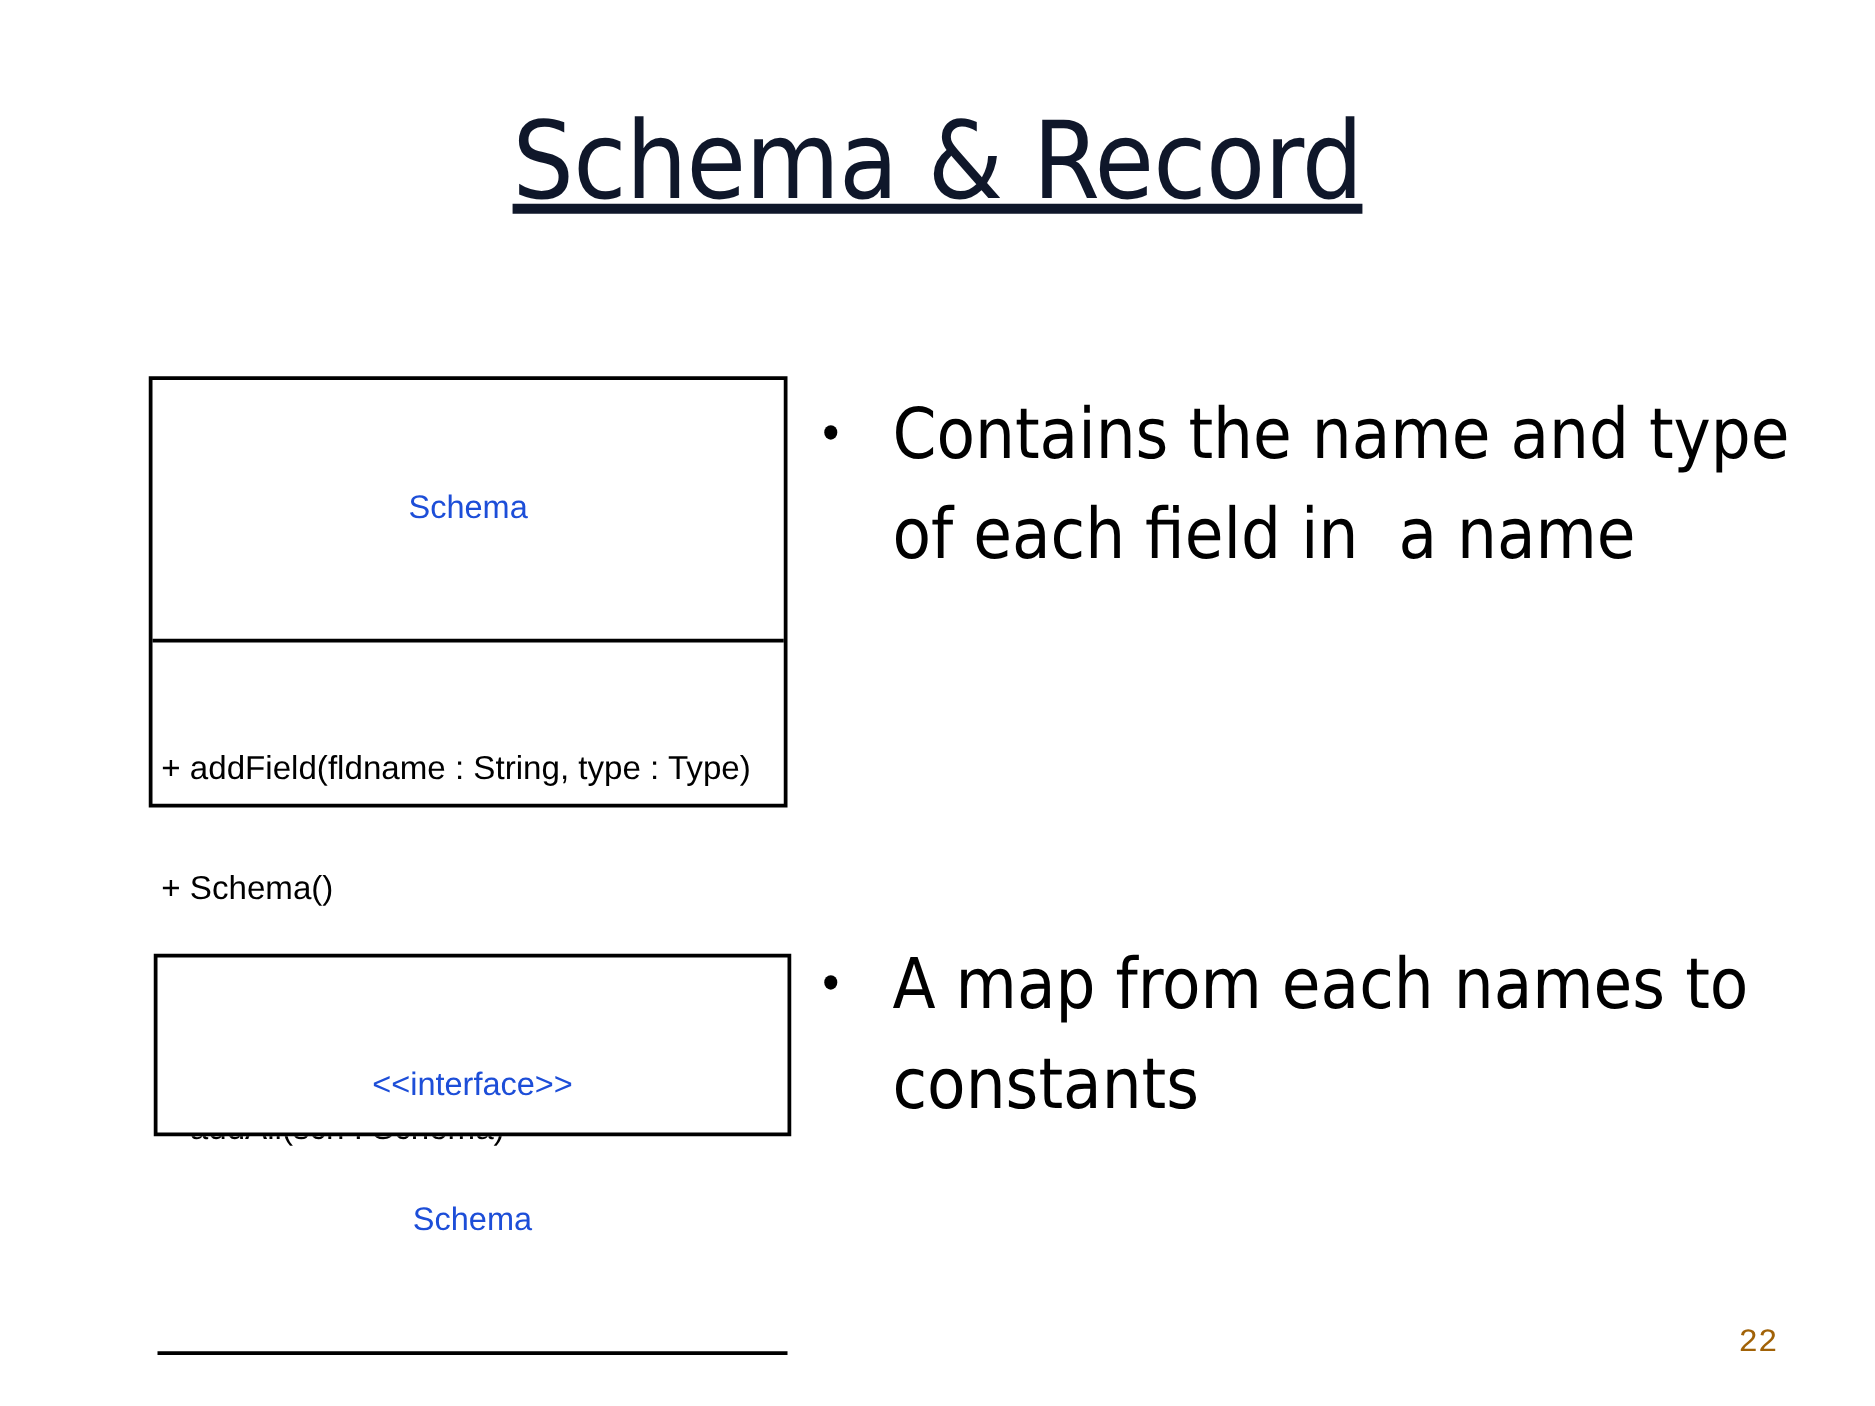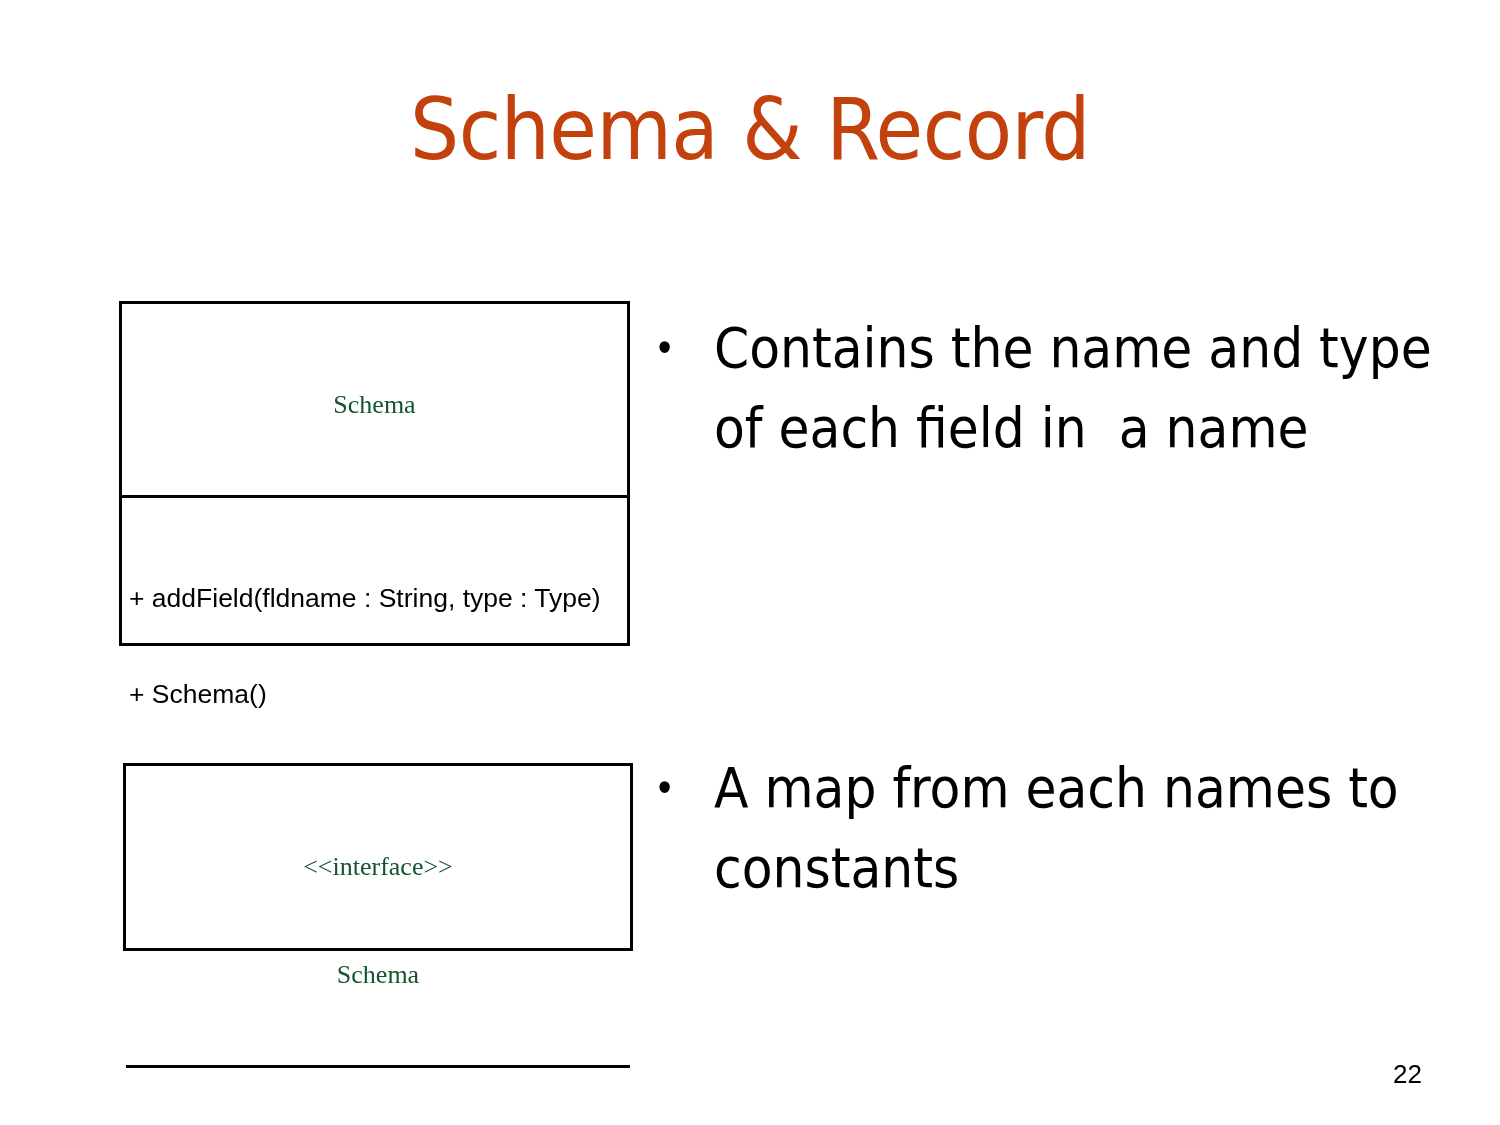--- a/index.html
+++ b/index.html
@@ -23,40 +23,41 @@
     left: 0;
     top: 86px;
     width: 1500px;
     text-align: center;
     font-family: "DejaVu Sans Condensed", "Liberation Sans Narrow", "Liberation Sans", sans-serif;
     font-stretch: condensed;
     font-size: 86px;
     line-height: 1.0;
     font-weight: 400;
     letter-spacing: -0.5px;
-    color: #c2410c;
+    color: #0f172a;
     white-space: pre;
+    text-decoration: underline;
   }
 
   
   .uml-box {
     position: absolute;
     box-sizing: border-box;
     border: 3px solid #000000;
     background: #ffffff;
   }
   .uml-header {
     box-sizing: border-box;
     text-align: center;
-    font-family: Liberation Serif, serif;
+    font-family: Liberation Sans, sans-serif;
     font-size: 26px;
     line-height: 36px;
-    color: #14532d;
+    color: #1d4ed8;
     border-bottom: 3px solid #000000;
-    padding: 11px 4px 0 4px;
+    padding: 11px 4px 16px 4px;
     white-space: pre;
   }
   .uml-header .stereotype {
     display: block;
   }
   .uml-header .cls-name {
     display: block;
   }
   .uml-body {
     box-sizing: border-box;
@@ -80,21 +81,21 @@
     left: 119px;
     top: 301px;
     width: 511px;
     height: 345px;
   }
   
   #record-box {
     left: 123px;
     top: 763px;
     width: 510px;
-    height: 188px;
+    height: 146px;
   }
 
   
   #bullet-list {
     position: absolute;
     left: 650px;
     top: 308px;
     width: 790px;
   }
   .bullet-item {
@@ -125,24 +126,24 @@
     left: 650px;
     top: 748px;
     width: 800px;
   }
 
   
   #page-number {
     position: absolute;
     right: 78px;
     top: 1059px;
-    font-family: Liberation Sans, sans-serif;
+    font-family: Liberation Mono, monospace;
     font-size: 26px;
     line-height: 30px;
-    color: #000000;
+    color: #a16207;
   }
 </style>
 </head>
 <body>
 
 <div id="slide">
 
   <div id="slide-title">Schema &amp; Record</div>
 
   <div id="schema-box" class="uml-box">

